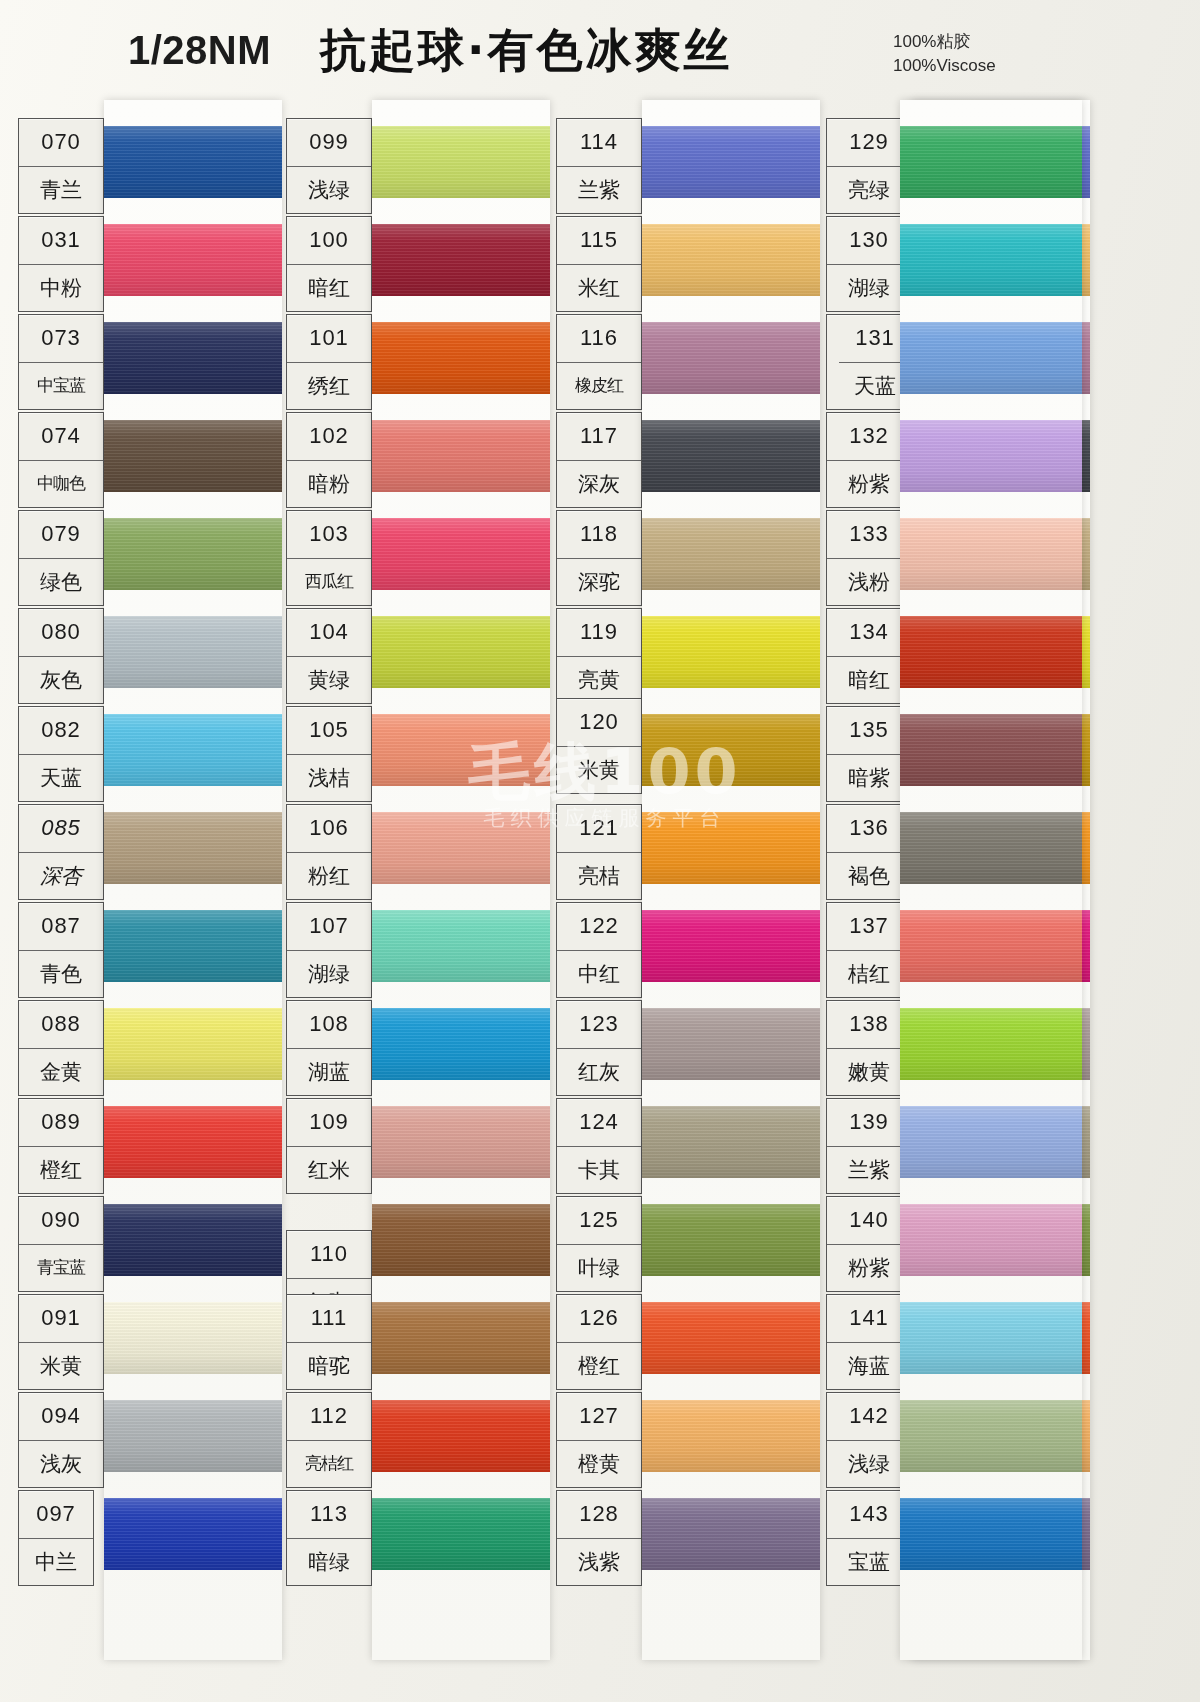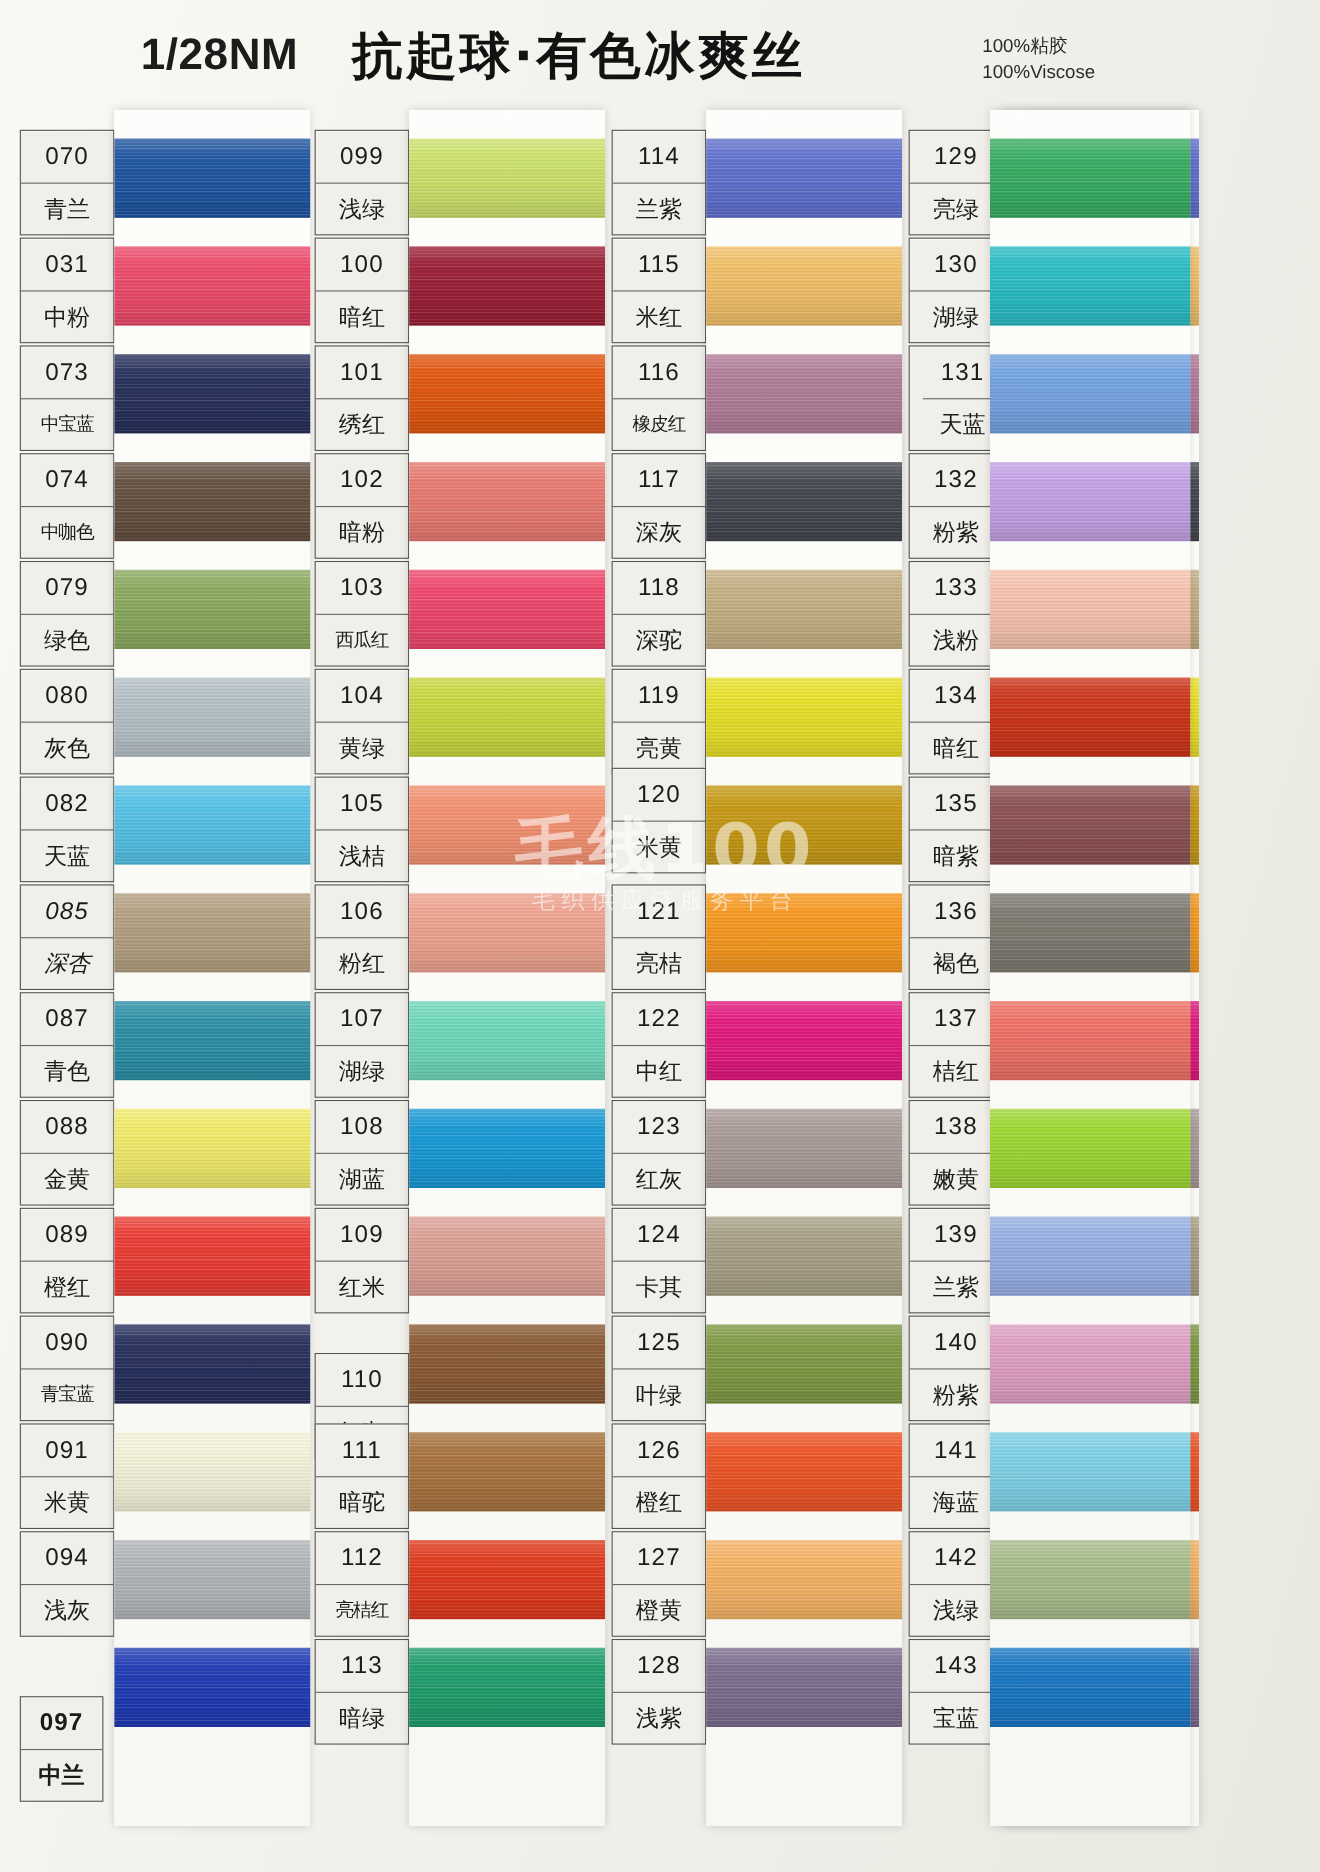--- a/index.html
+++ b/index.html
@@ -234,21 +234,21 @@
           <div class="name long">青宝蓝</div>
         </div>
         <div class="labelcell" style="position: absolute; top: 1176px; width: 86px;">
           <div class="code">091</div>
           <div class="name">米黄</div>
         </div>
         <div class="labelcell" style="position: absolute; top: 1274px; width: 86px;">
           <div class="code">094</div>
           <div class="name">浅灰</div>
         </div>
-        <div class="labelcell" style="position: absolute; top: 1424px; width: 76px; font-weight: bold;">
+        <div class="labelcell" style="position: absolute; top: 1372px; width: 76px;">
           <div class="code">097</div>
           <div class="name">中兰</div>
         </div>
       </div>
       <div class="skeins" style="left: 104px;">
         <div class="skein" style="top: 26px; background: rgb(29, 84, 160);">
           <div class="wrap"></div>
           <div class="gloss"></div>
         </div>
         <div class="skein" style="top: 124px; background: rgb(239, 74, 107);">

